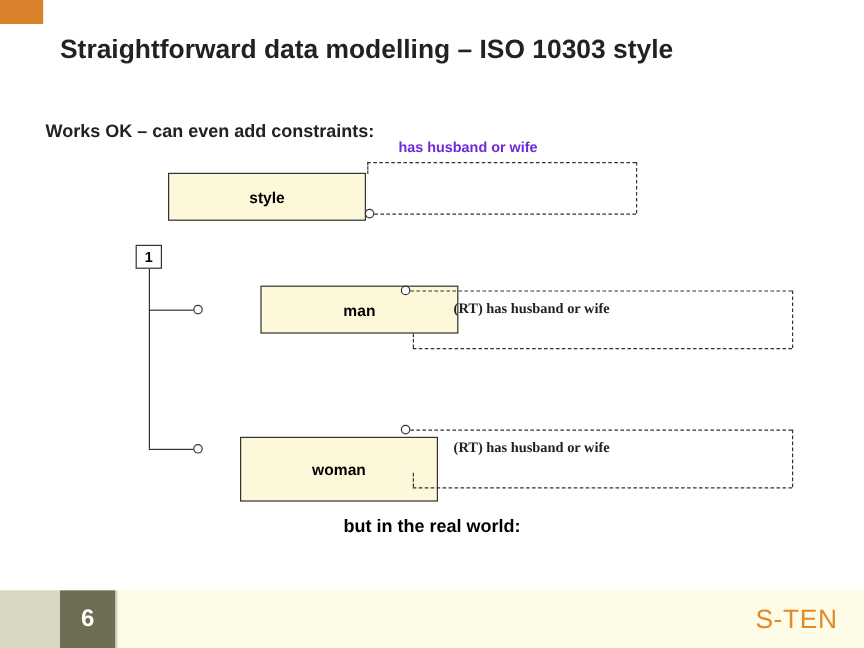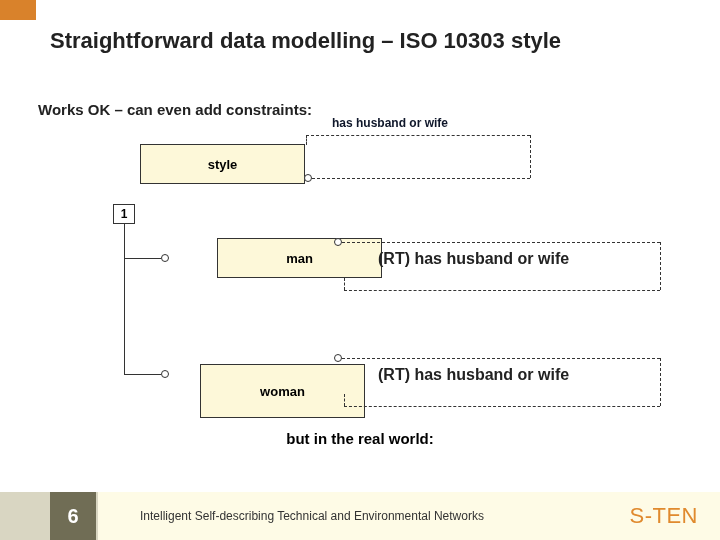--- a/index.html
+++ b/index.html
@@ -49,27 +49,28 @@
     display: flex;
     align-items: center;
     justify-content: center;
     font-size: 13px;
     font-weight: bold;
   }
   .label-top {
     position: absolute;
     font-size: 12px;
     font-weight: bold;
-    color: #0f172a;
+    color: #6d28d9;
   }
   .rt-label {
     position: absolute;
-    font-size: 16px;
+    font-size: 12px;
     font-weight: bold;
     color: #222;
+    font-family: Liberation Serif, serif;
   }
   .one-box {
     position: absolute;
     border: 1px solid #333;
     background: #fff;
     width: 22px;
     height: 20px;
     display: flex;
     align-items: center;
     justify-content: center;
@@ -199,15 +200,14 @@
 </div>
 
 <div class="real-world">but in the real world:</div>
 
 <div class="footer">
   <div class="bg"></div>
   <div class="left-pad"></div>
   <div class="num-box">
     <span>6</span>
   </div>
-  <div class="caption">Intelligent Self-describing Technical and Environmental Networks</div>
   <div class="brand">S-TEN</div>
 </div>
 
 </body></html>

